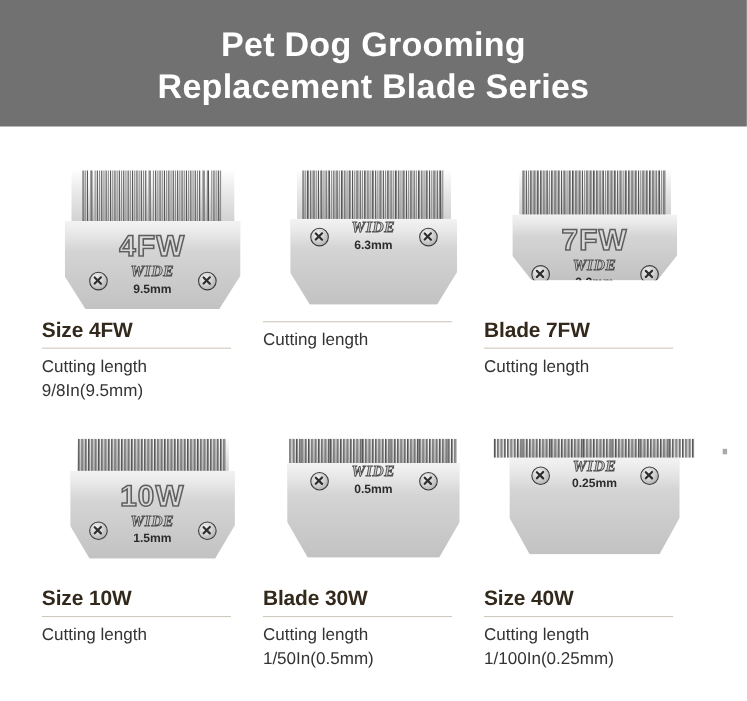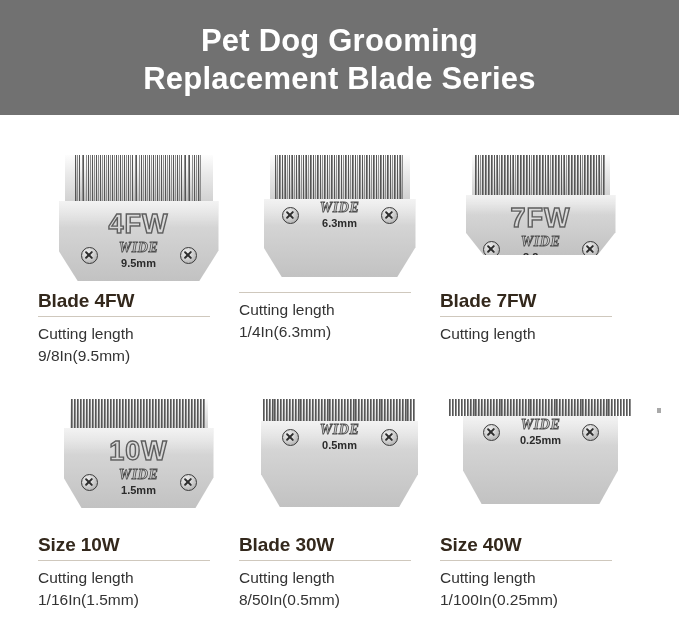--- a/index.html
+++ b/index.html
@@ -273,21 +273,21 @@
                 <div class="meta-text">
                   <div class="wide-label">WIDE</div>
                   <div class="mm-label">9.5mm</div>
                 </div>
                 <div class="screw"></div>
               </div>
             </div>
           </div>
         </div>
         <div class="caption">
-          <div class="size-title">Blade 4FW</div>
+          <div class="size-title">Size 4FW</div>
           <div class="rule"></div>
           <div class="cut-line">Cutting length</div>
           <div class="cut-line">9/8In(9.5mm)</div>
         </div>
       </div>
       <div class="product-cell">
         <div class="blade-stage">
           <div class="blade" style="width: 152px;">
             <div class="blade-teeth" style="height: 44px; width: 140px; margin: 0px auto;">
               <div class="tooth edge" style="width: 2.6px; margin-right: 0.9px;"></div>
@@ -336,21 +336,20 @@
                   <div class="mm-label">6.3mm</div>
                 </div>
                 <div class="screw"></div>
               </div>
             </div>
           </div>
         </div>
         <div class="caption">
           <div class="rule"></div>
           <div class="cut-line">Cutting length</div>
-          <div class="cut-line">1/4In(6.3mm)</div>
         </div>
       </div>
       <div class="product-cell">
         <div class="blade-stage">
           <div class="blade" style="width: 150px;">
             <div class="blade-teeth" style="height: 40px; width: 138px; margin: 0px auto;">
               <div class="tooth edge" style="width: 2.3px; margin-right: 0.9px;"></div>
               <div class="tooth" style="width: 2.3px; margin-right: 0.9px;"></div>
               <div class="tooth" style="width: 2.3px; margin-right: 0.9px;"></div>
               <div class="tooth" style="width: 2.3px; margin-right: 0.9px;"></div>
@@ -473,21 +472,20 @@
                 </div>
                 <div class="screw"></div>
               </div>
             </div>
           </div>
         </div>
         <div class="caption">
           <div class="size-title">Size 10W</div>
           <div class="rule"></div>
           <div class="cut-line">Cutting length</div>
-          <div class="cut-line">1/16In(1.5mm)</div>
         </div>
       </div>
       <div class="product-cell">
         <div class="blade-stage">
           <div class="blade" style="width: 157px;">
             <div class="blade-teeth" style="height: 22px; width: 145px; margin: 0px auto;">
               <div class="tooth edge" style="width: 1.8px; margin-right: 0.9px;"></div>
               <div class="tooth" style="width: 1.8px; margin-right: 0.9px;"></div>
               <div class="tooth" style="width: 1.8px; margin-right: 0.9px;"></div>
               <div class="tooth" style="width: 1.8px; margin-right: 0.9px;"></div>
@@ -550,21 +548,21 @@
                 </div>
                 <div class="screw"></div>
               </div>
             </div>
           </div>
         </div>
         <div class="caption">
           <div class="size-title">Blade 30W</div>
           <div class="rule"></div>
           <div class="cut-line">Cutting length</div>
-          <div class="cut-line">8/50In(0.5mm)</div>
+          <div class="cut-line">1/50In(0.5mm)</div>
         </div>
       </div>
       <div class="product-cell">
         <div class="blade-stage">
           <div class="blade" style="width: 155px;">
             <div class="blade-teeth" style="height: 17px; width: 143px; margin: 0px auto;">
               <div class="tooth edge" style="width: 1.5px; margin-right: 0.9px;"></div>
               <div class="tooth" style="width: 1.5px; margin-right: 0.9px;"></div>
               <div class="tooth" style="width: 1.5px; margin-right: 0.9px;"></div>
               <div class="tooth" style="width: 1.5px; margin-right: 0.9px;"></div>

